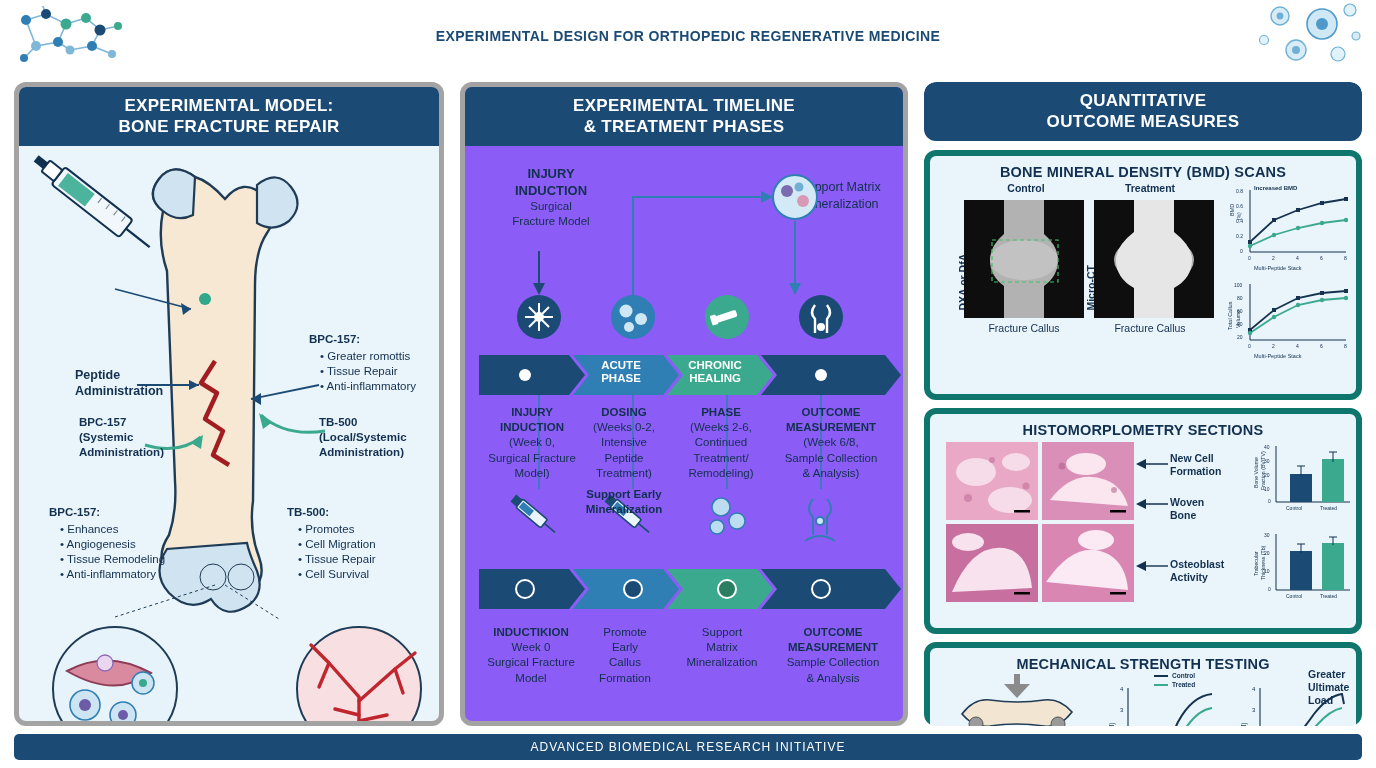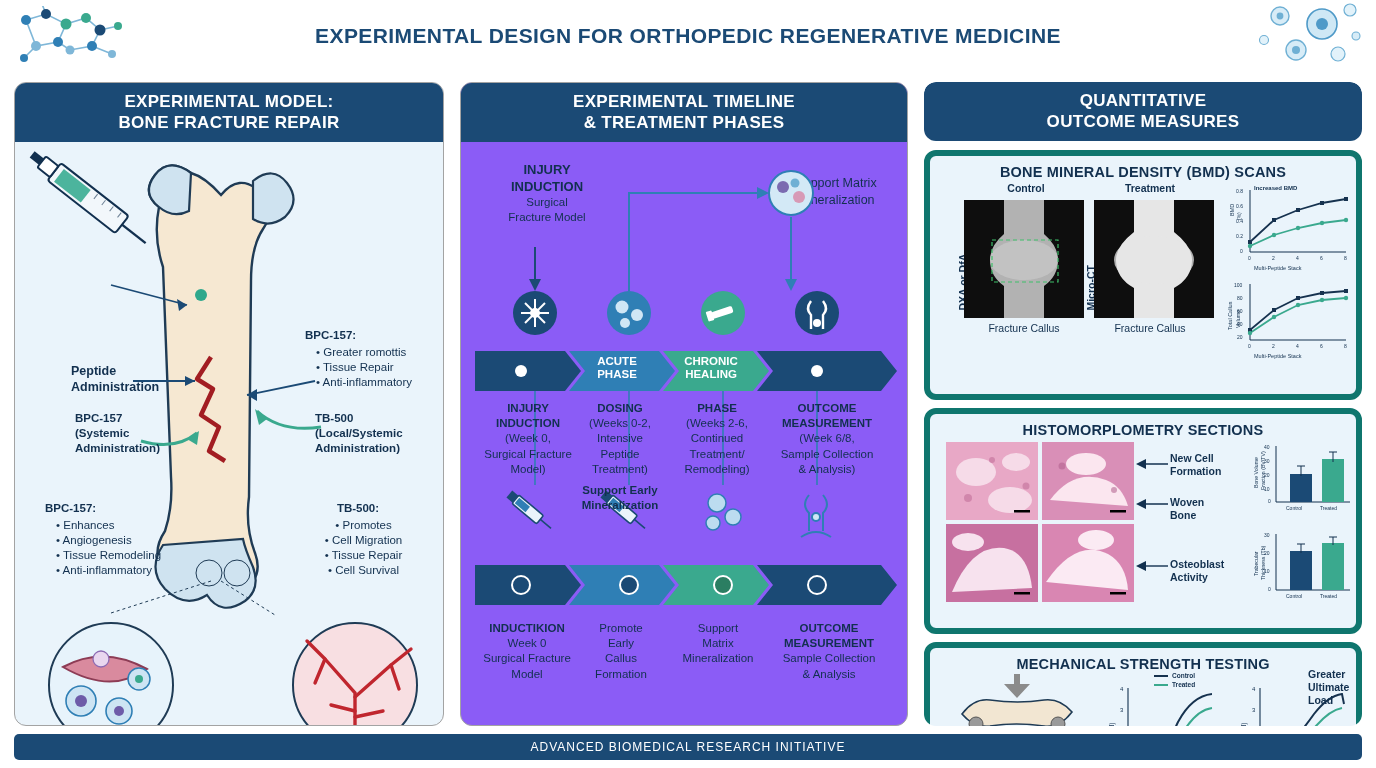--- a/index.html
+++ b/index.html
@@ -11,31 +11,31 @@
     color:#12304f;
     overflow:hidden;
     position:relative;
   }
   
   .header {
     position:absolute; left:0; top:0; width:1376px; height:72px;
     display:flex; align-items:center; justify-content:center;
   }
   .header-title {
-    font-size:21px; font-weight:bold; letter-spacing:.4px;
+    font-size:14px; font-weight:bold; letter-spacing:.4px;
     color:#1b4a75; text-align:left;
   }
   .mol-left { position:absolute; left:8px; top:6px; width:132px; height:62px; }
   .cells-right { position:absolute; right:6px; top:2px; width:120px; height:70px; }
 
   
   .panel {
     position:absolute;
     border-radius:12px;
-    border:1px solid #a3a3a3;
+    border:5px solid #a3a3a3;
     overflow:hidden;
   }
   .panel-head {
     background:#1b4a75; color:#ffffff;
     font-size:17px; font-weight:bold; text-align:center;
     padding:8px 6px; line-height:1.25; letter-spacing:.3px;
   }
   #panel-model { left:14px; top:82px; width:430px; height:644px; background:#eaf4fb; }
   #panel-timeline { left:460px; top:82px; width:448px; height:644px; background:#8b5cf6; }
   #panel-outcomes { left:924px; top:82px; width:438px; height:644px; background:#ffffff; border:none; }
@@ -227,21 +227,21 @@
   <div class="lbl" style="left:30px; top:418px; width:140px;">
     <div class="hd">BPC-157:</div>
     <ul>
       <li>Enhances</li>
       <li>Angiogenesis</li>
       <li>Tissue Remodeling</li>
       <li>Anti-inflammatory</li>
     </ul>
   </div>
 
-  <div class="lbl" style="left:268px; top:418px; width:150px;text-align:center;">
+  <div class="lbl" style="left:268px; top:418px; width:150px;">
     <div class="hd">TB-500:</div>
     <ul>
       <li>Promotes</li>
       <li>Cell Migration</li>
       <li>Tissue Repair</li>
       <li>Cell Survival</li>
     </ul>
   </div>
 
 </div>

